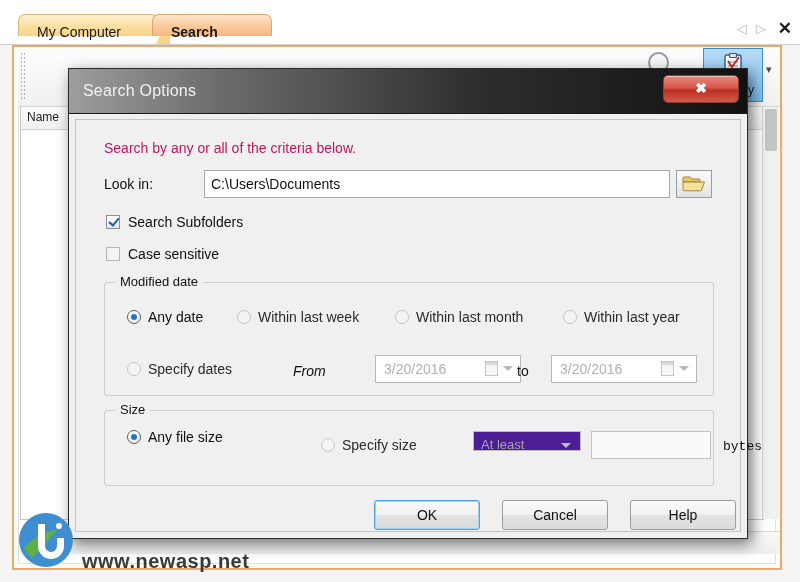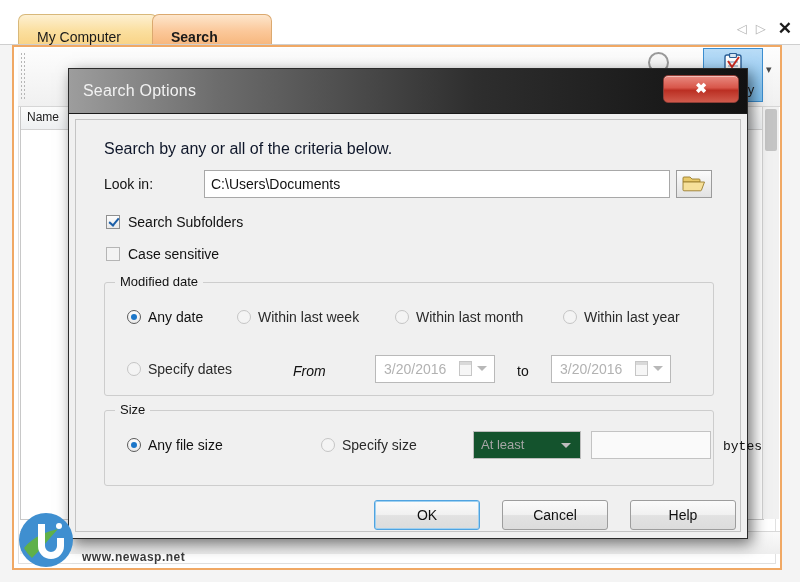--- a/index.html
+++ b/index.html
@@ -29,25 +29,25 @@
     position: absolute;
     left: 0; top: 0;
     width: 800px; height: 44px;
     background: #ffffff;
     border-bottom: 1px solid #cfcfcf;
   }
 
   .tab {
     position: absolute;
     top: 14px;
-    height: 30px;
+    height: 22px;
     line-height: 29px;
     font-size: 14px;
     color: #1a1a1a;
-    padding: 8px 16px 0 18px;
+    padding: 3px 16px 0 18px;
     box-sizing: border-box;
     border: 1px solid #d8b87a;
     border-bottom: none;
     border-radius: 7px 7px 0 0;
     white-space: nowrap;
   }
   .tab-inactive {
     left: 18px;
     width: 140px;
     background: linear-gradient(to bottom, #fdf0d2 0%, #fbdf9f 55%, #f9d488 100%);
@@ -262,21 +262,21 @@
     position: absolute;
     left: 6px; right: 6px; top: 50px; bottom: 6px;
     background: #f0f0f0;
     border: 1px solid #c4c4c4;
     box-sizing: border-box;
   }
 
   .dlg-intro {
     position: absolute;
     left: 28px; top: 20px;
-    font-size: 16px; color: #0f172a;
+    font-size: 14px; color: #be185d;
   }
 
   .lookin-label {
     position: absolute;
     left: 28px; top: 56px;
     font-size: 14px; color: #111;
   }
   .lookin-input {
     position: absolute;
     left: 128px; top: 50px;
@@ -374,21 +374,21 @@
     white-space: nowrap;
   }
   .r-dim { color: #2a2a2a; }
 
   .date-from-label, .date-to-label {
     position: absolute;
     font-size: 14px; color: #111;
   }
   .datebox {
     position: absolute;
-    width: 120px; height: 28px;
+    width: 146px; height: 28px;
     background: #fff;
     border: 1px solid #b9b9b9;
     box-sizing: border-box;
   }
   .datebox .dtext {
     position: absolute;
     left: 8px; top: 0;
     line-height: 26px;
     font-size: 14px;
     color: #b2b2b2;
@@ -410,22 +410,22 @@
     position: absolute;
     right: 7px; top: 10px;
     width: 0; height: 0;
     border-left: 5px solid transparent;
     border-right: 5px solid transparent;
     border-top: 5px solid #b8b8b8;
   }
 
   .combo {
     position: absolute;
-    width: 108px; height: 28px;
-    background: #14532d;
+    width: 108px; height: 20px;
+    background: #4c1d95;
     border: 1px solid #bcbcbc;
     box-sizing: border-box;
   }
   .combo .ctext {
     position: absolute;
     left: 7px; top: 0;
     line-height: 26px;
     font-size: 13px;
     color: #a6a6a6;
   }
@@ -491,21 +491,21 @@
     font-size: 33px;
     font-weight: bold;
     color: #4e9bd4;
     letter-spacing: 2px;
     line-height: 40px;
     text-shadow: 1px 1px 0 rgba(255,255,255,.8);
   }
   .wm-url {
     position: absolute;
     left: 64px; top: 44px;
-    font-size: 12px;
+    font-size: 20px;
     font-weight: bold;
     color: #3a3a3a;
     letter-spacing: .5px;
     text-align: center;
   }
 </style>
 </head>
 <body>
 
 <div id="root">
@@ -636,21 +636,21 @@
         <div class="datebox" style="left:446px; top:72px;">
           <span class="dtext">3/20/2016</span>
           <span class="dcal"></span>
           <span class="darrow"></span>
         </div>
       </div>
 
       <div class="groupbox gb-size">
         <div class="gb-legend">Size</div>
 
-        <div class="r-item" style="left:22px; top:26px;">
+        <div class="r-item" style="left:22px; top:18px;">
           <span class="radio on"></span>
           <span>Any file size</span>
         </div>
 
         <div class="r-item r-dim" style="left:216px; top:26px;">
           <span class="radio off"></span>
           <span>Specify size</span>
         </div>
 
         <div class="combo" style="left:368px; top:20px;">

